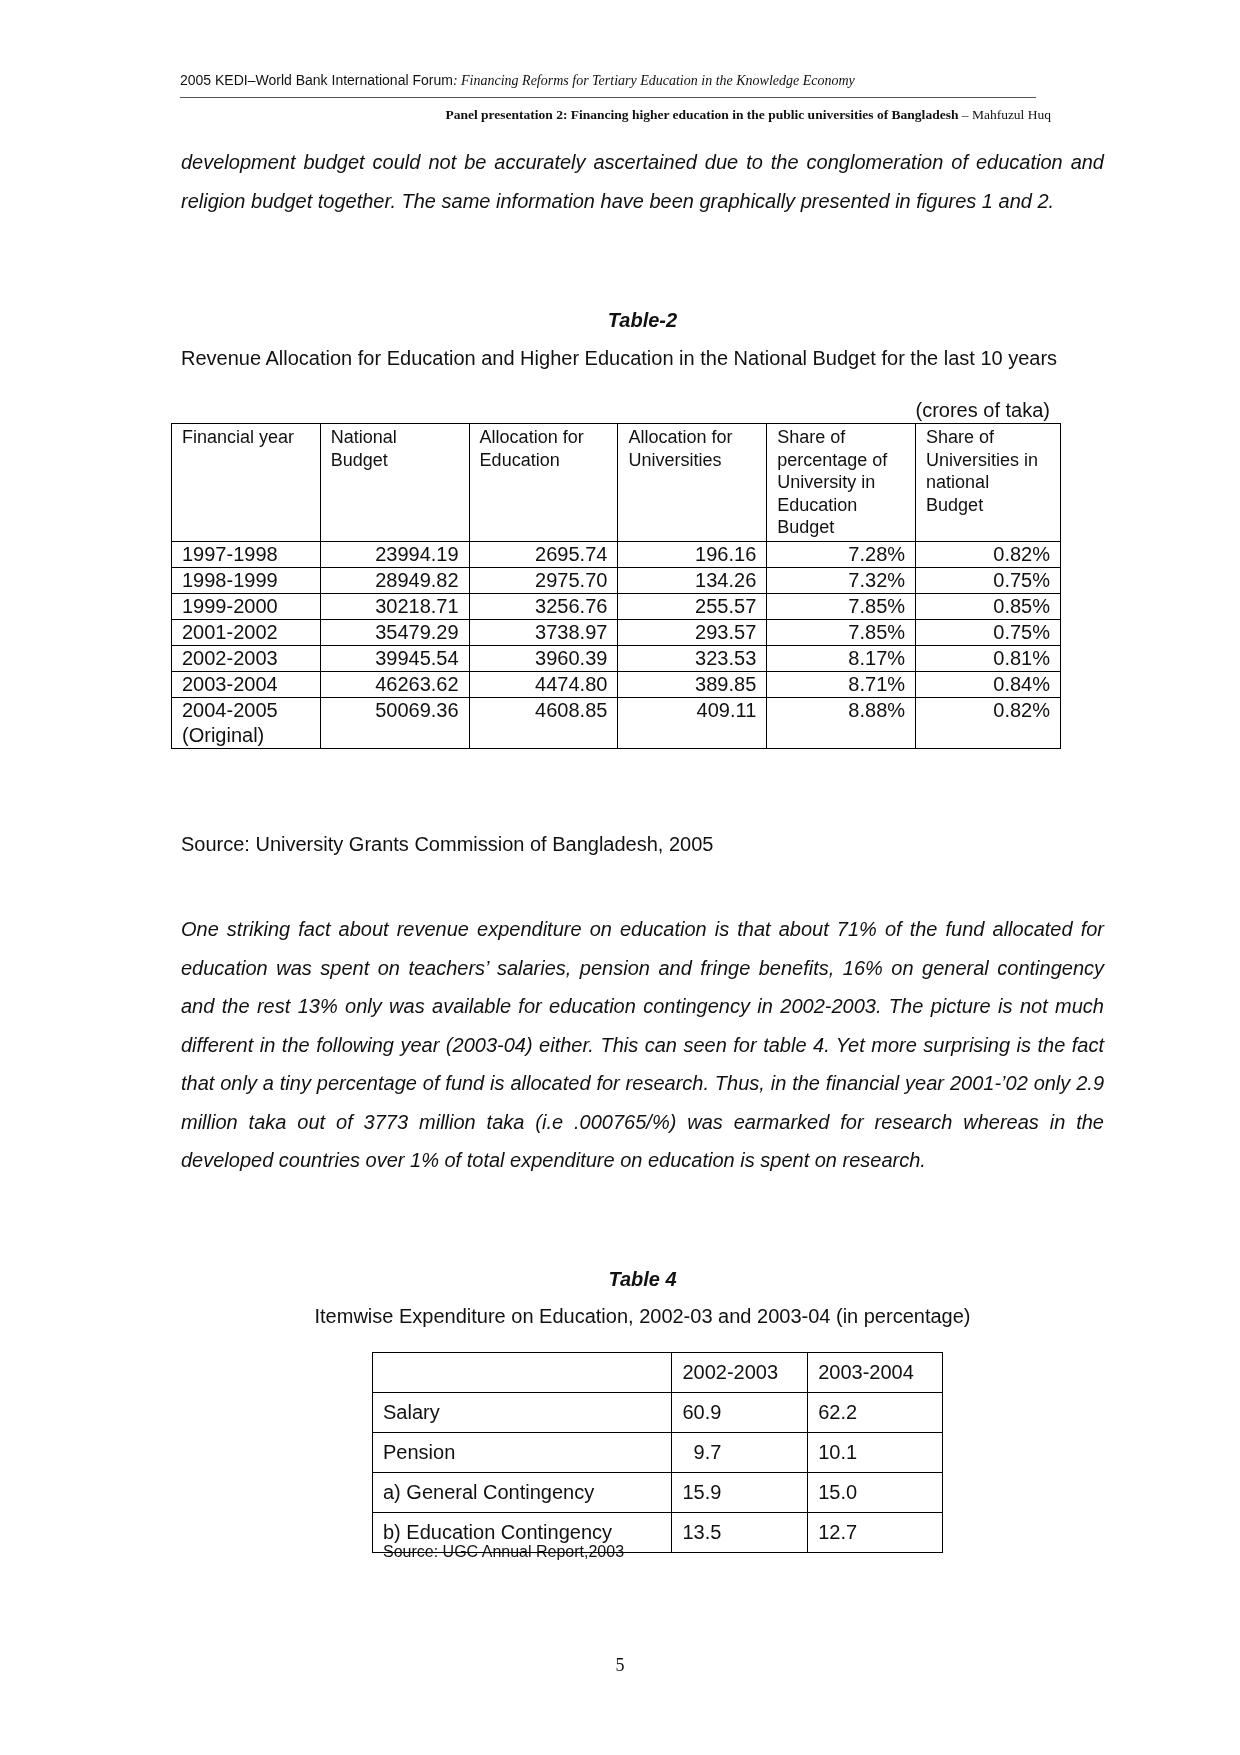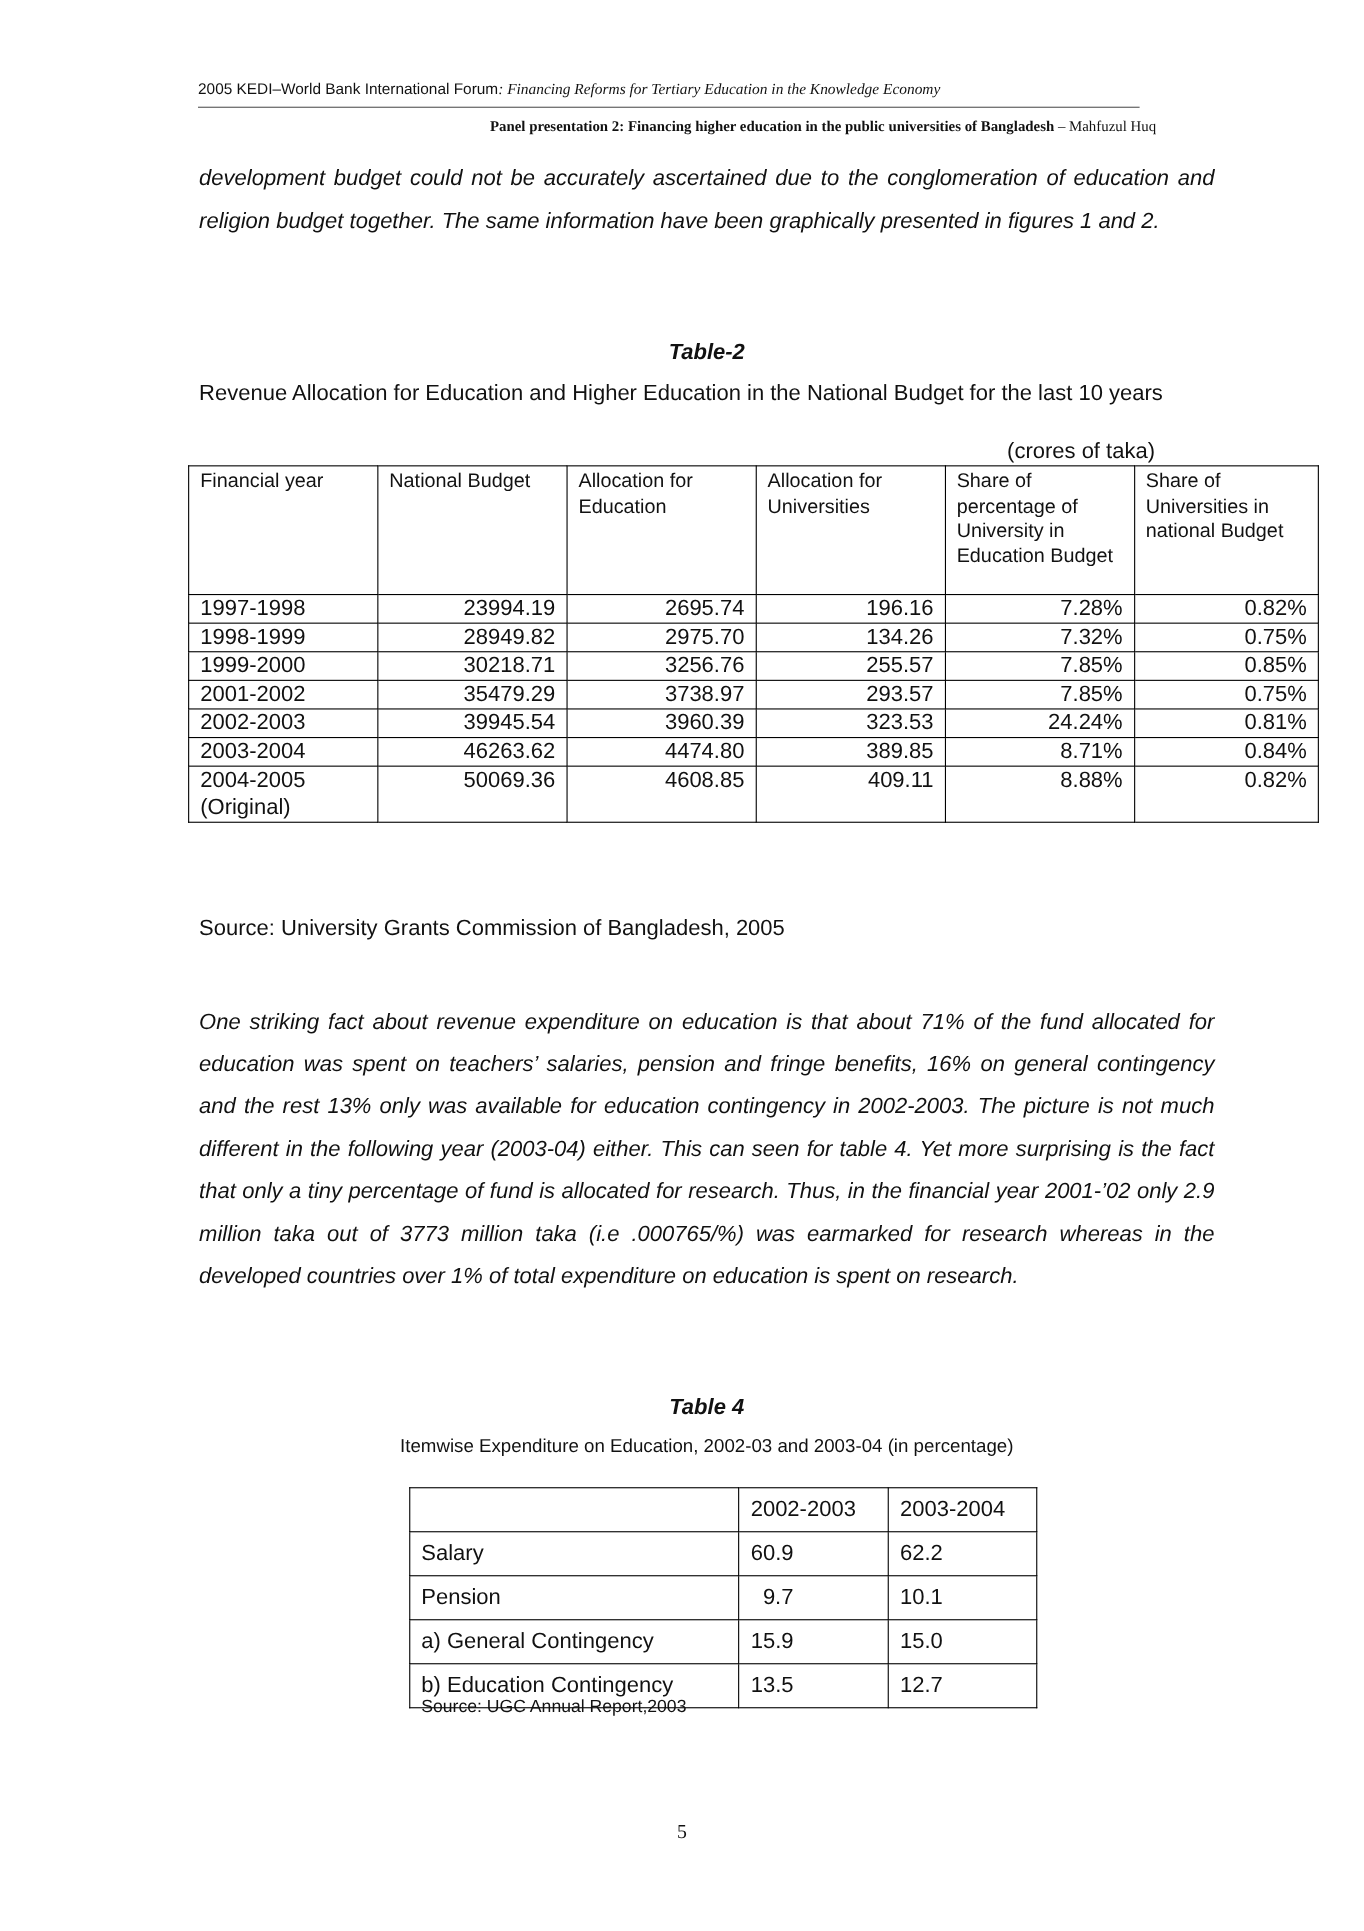--- a/index.html
+++ b/index.html
@@ -12,28 +12,28 @@
   .hdr2 { right:189px; top:107px; font-family:"Liberation Serif", serif; font-size:13.5px; white-space:nowrap; }
   .hdr2 b { font-weight:bold; }
   .para { left:181px; width:923px; font-size:20px; line-height:38.5px; text-align:justify; text-align-last:left;font-style:italic; }
   .p1 { top:143px; }
   .p2 { top:910px; }
   .tbl-title { font-weight:bold; font-size:20px; text-align:center;font-style:italic; }
   .t2-title { left:181px; width:923px; top:309px; }
   .t2-caption { left:181px; width:923px; top:346px; font-size:20px; line-height:25px; }
   .t2-units { right:190px; top:399px; font-size:20px; }
   table { border-collapse:collapse; }
-  .t2 { position:absolute; left:171px; top:423px; width:1028px; font-size:20px; }
+  .t2 { position:absolute; left:171px; top:423px; width:890px; font-size:20px; }
   .t2 th, .t2 td { border:1px solid #000; padding:0 10px; vertical-align:top; }
   .t2 th { font-weight:normal; text-align:left; font-size:18px; line-height:22.5px; padding-top:2px; padding-bottom:2px; height:112px; }
   .t2 td { line-height:25px; height:25px; padding-top:0; padding-bottom:0; }
   .t2 td.num { text-align:right; }
   .t2-source { left:181px; top:833px; font-size:20px; }
   .t4-title { left:181px; width:923px; top:1268px; }
-  .t4-caption { left:181px; width:923px; top:1305px; font-size:17px; text-align:center; }
+  .t4-caption { left:181px; width:923px; top:1305px; font-size:20px; text-align:center; }
   .t4 { position:absolute; left:372px; top:1352px; width:571px; font-size:20px; }
   .t4 td, .t4 th { border:1px solid #000; padding:6px 10px 0 10px; height:33px; vertical-align:top; text-align:left; font-weight:normal; line-height:26px; }
   .t4-source { left:383px; top:1543px; font-size:16px; }
   .page-num { left:0; width:1240px; text-align:center; top:1655px; font-family:"Liberation Serif", serif; font-size:18px; }
 </style>
 </head>
 <body>
 
 <div class="abs hdr1"><span>2005 KEDI–World Bank International Forum</span><i>: Financing Reforms for Tertiary Education in the Knowledge Economy</i></div>
 <div class="abs hdr-rule"></div>
@@ -95,21 +95,21 @@
         <td class="num">3738.97</td>
         <td class="num">293.57</td>
         <td class="num">7.85%</td>
         <td class="num">0.75%</td>
       </tr>
       <tr>
         <td>2002-2003</td>
         <td class="num">39945.54</td>
         <td class="num">3960.39</td>
         <td class="num">323.53</td>
-        <td class="num">24.24%</td>
+        <td class="num">8.17%</td>
         <td class="num">0.81%</td>
       </tr>
       <tr>
         <td>2003-2004</td>
         <td class="num">46263.62</td>
         <td class="num">4474.80</td>
         <td class="num">389.85</td>
         <td class="num">8.71%</td>
         <td class="num">0.84%</td>
       </tr>

